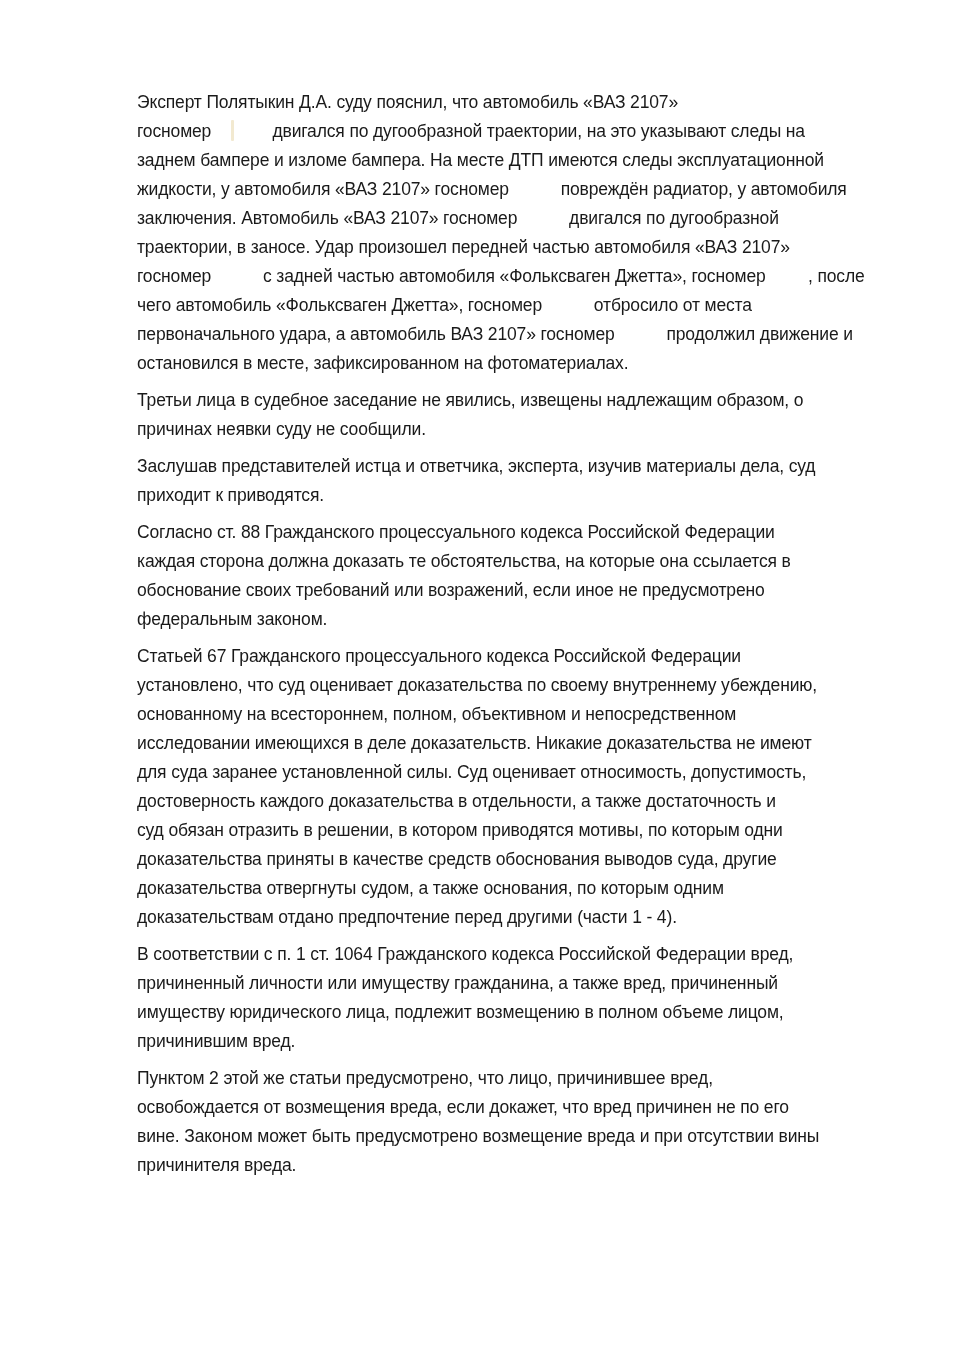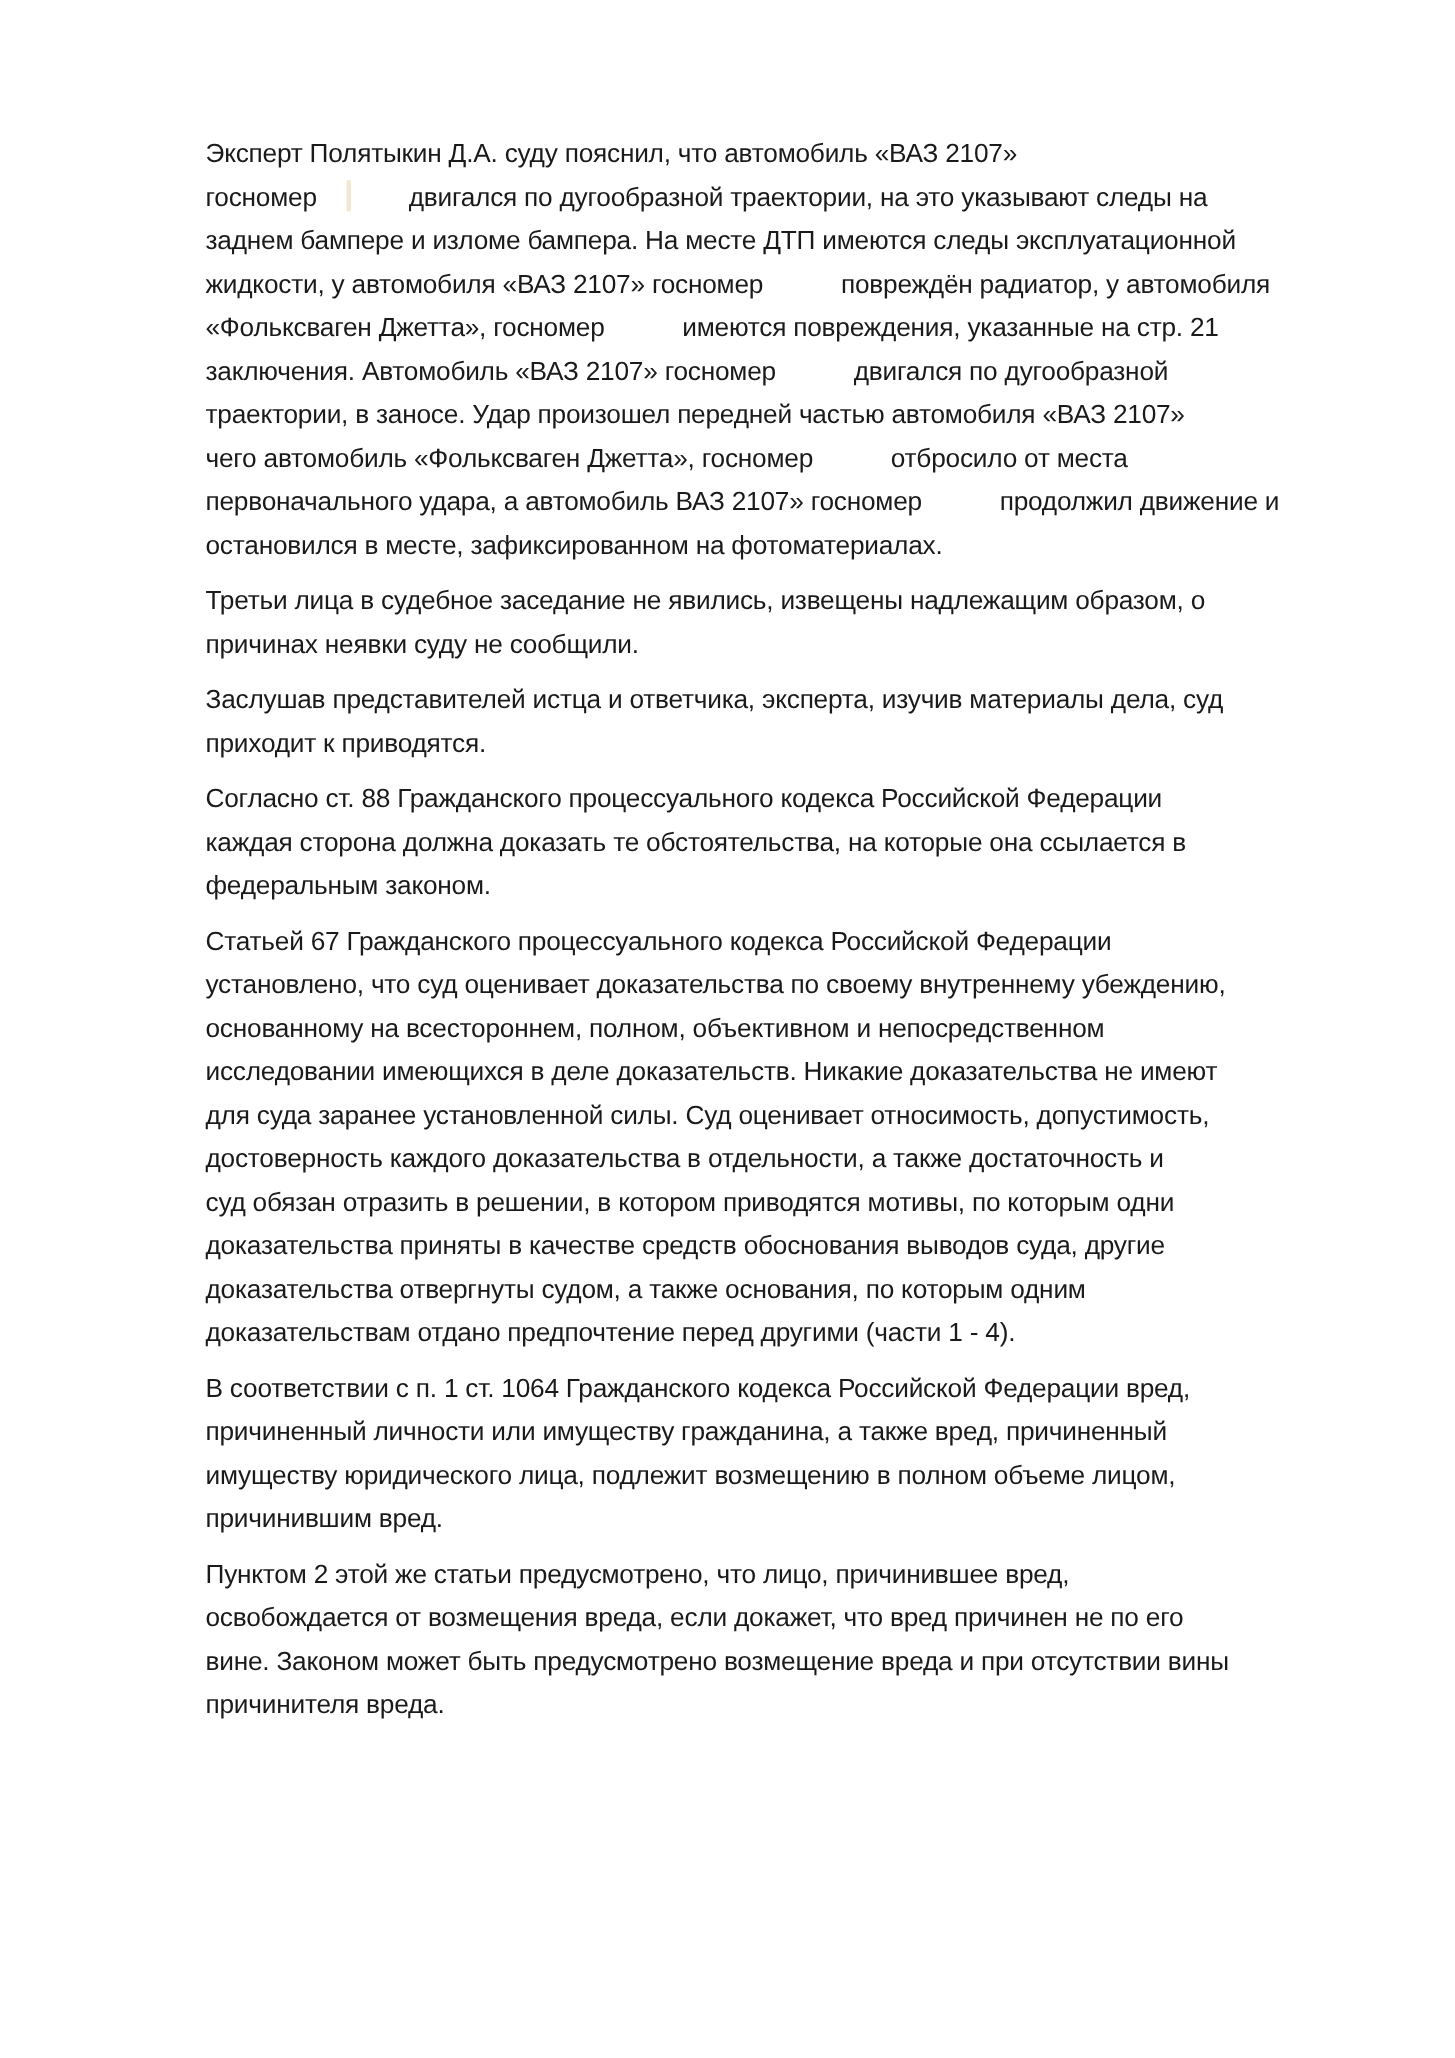--- a/index.html
+++ b/index.html
@@ -54,23 +54,23 @@
 <div class="page">
 
   <div class="doc-body">
 
       <div class="paragraph">
         <div>
           <div class="line">Эксперт Полятыкин Д.А. суду пояснил, что автомобиль «ВАЗ 2107»</div>
           <div class="line">госномер             двигался по дугообразной траектории, на это указывают следы на</div>
           <div class="line">заднем бампере и изломе бампера. На месте ДТП имеются следы эксплуатационной</div>
           <div class="line">жидкости, у автомобиля «ВАЗ 2107» госномер           повреждён радиатор, у автомобиля</div>
-          <div class="line">«Фольксваген Джетта», госномер           имеются повреждения, указанные на стр. 21</div>
           <div class="line">заключения. Автомобиль «ВАЗ 2107» госномер           двигался по дугообразной</div>
           <div class="line">траектории, в заносе. Удар произошел передней частью автомобиля «ВАЗ 2107»</div>
+          <div class="line">госномер           с задней частью автомобиля «Фольксваген Джетта», госномер         , после</div>
           <div class="line">чего автомобиль «Фольксваген Джетта», госномер           отбросило от места</div>
           <div class="line">первоначального удара, а автомобиль ВАЗ 2107» госномер           продолжил движение и</div>
           <div class="line">остановился в месте, зафиксированном на фотоматериалах.</div>
         </div>
       </div>
 
       <div class="paragraph">
         <div>
           <div class="line">Третьи лица в судебное заседание не явились, извещены надлежащим образом, о</div>
           <div class="line">причинах неявки суду не сообщили.</div>
@@ -81,20 +81,21 @@
         <div>
           <div class="line">Заслушав представителей истца и ответчика, эксперта, изучив материалы дела, суд</div>
           <div class="line">приходит к приводятся.</div>
         </div>
       </div>
 
       <div class="paragraph">
         <div>
           <div class="line">Согласно ст. 88 Гражданского процессуального кодекса Российской Федерации</div>
           <div class="line">каждая сторона должна доказать те обстоятельства, на которые она ссылается в</div>
+          <div class="line">обоснование своих требований или возражений, если иное не предусмотрено</div>
           <div class="line">федеральным законом.</div>
         </div>
       </div>
 
       <div class="paragraph">
         <div>
           <div class="line">Статьей 67 Гражданского процессуального кодекса Российской Федерации</div>
           <div class="line">установлено, что суд оценивает доказательства по своему внутреннему убеждению,</div>
           <div class="line">основанному на всестороннем, полном, объективном и непосредственном</div>
           <div class="line">исследовании имеющихся в деле доказательств. Никакие доказательства не имеют</div>

